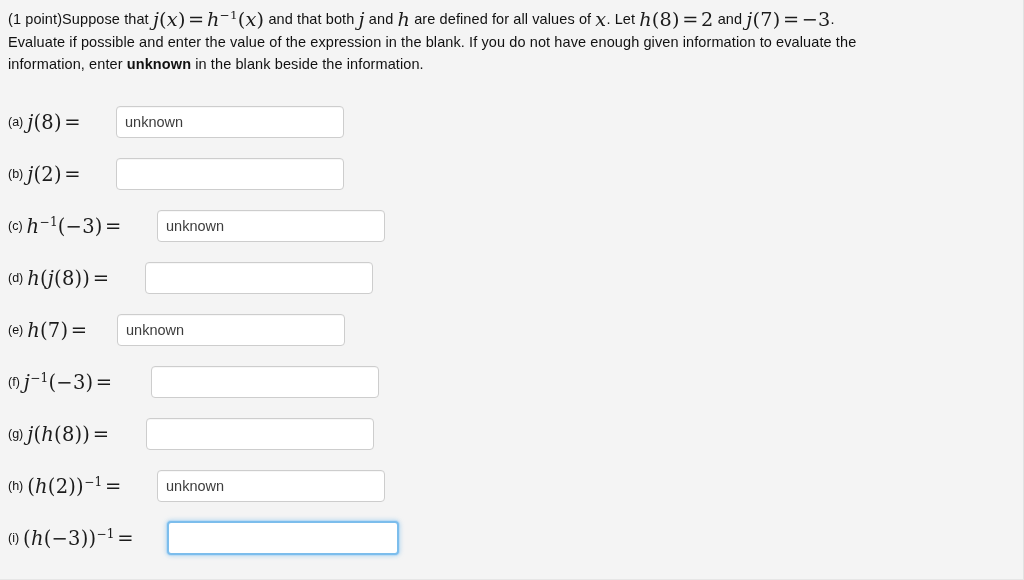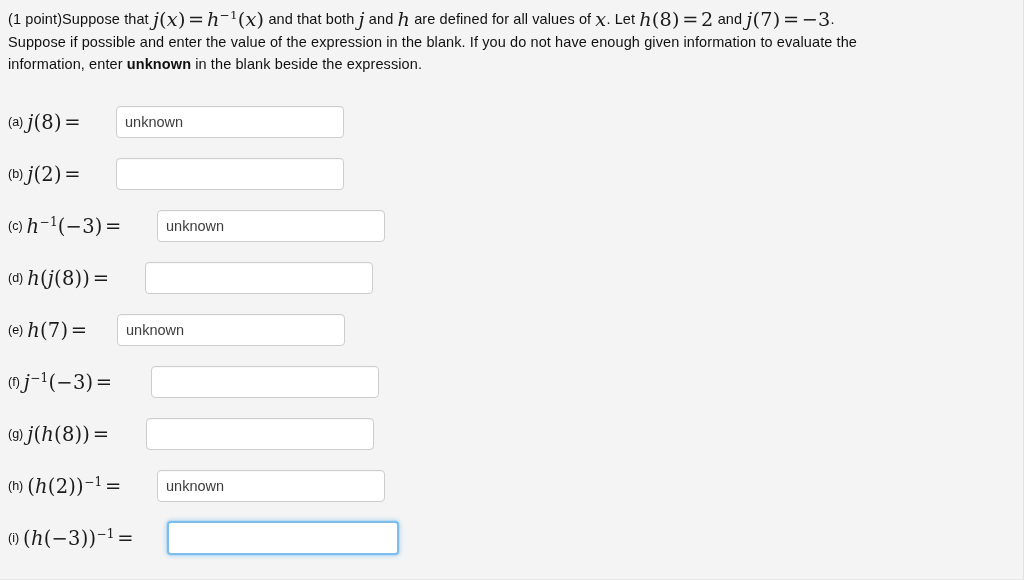--- a/index.html
+++ b/index.html
@@ -118,23 +118,23 @@
 </style>
 </head>
 <body>
 
 <div id="page">
 
   <div class="statement">
 
     <span class="ln"><span><span>(1 point)</span></span><span>Suppose that </span><span class="m"><span class="ital">j</span><span class="paren">(</span><span class="ital">x</span><span class="paren">)</span><span class="op">=</span><span class="ital">h</span><sup>−1</sup><span class="paren">(</span><span class="ital">x</span><span class="paren">)</span></span><span> and that both </span><span class="m"><span class="ital">j</span></span><span> and </span><span class="m"><span class="ital">h</span></span><span> are defined for all values of </span><span class="m"><span class="ital">x</span></span><span>. Let </span><span class="m"><span class="ital">h</span><span class="paren">(</span><span class="up">8</span><span class="paren">)</span><span class="op">=</span><span class="up">2</span></span><span> and </span><span class="m"><span class="ital">j</span><span class="paren">(</span><span class="up">7</span><span class="paren">)</span><span class="op">=</span><span class="up">−3</span></span><span>.</span></span>
 
-    <span class="ln">Suppose if possible and enter the value of the expression in the blank. If you do not have enough given information to evaluate the</span>
-
-    <span class="ln"><span>information, enter </span><b class="kw">unknown</b><span> in the blank beside the expression.</span></span>
+    <span class="ln">Evaluate if possible and enter the value of the expression in the blank. If you do not have enough given information to evaluate the</span>
+
+    <span class="ln"><span>information, enter </span><b class="kw">unknown</b><span> in the blank beside the information.</span></span>
   </div>
 
   <div class="rows" id="rows">
       <div class="row">
         <div class="row-inner">
           <span class="tag">(a)</span>
           <span class="expr"><span class="m"><span class="ital">j</span><span class="up">(</span><span class="up">8</span><span class="up">)</span><span class="op">=</span></span></span>
         </div>
         <input type="text" class="blank" value="unknown" style="position: absolute; left: 108px; top: 10px; width: 228px;">
       </div>

